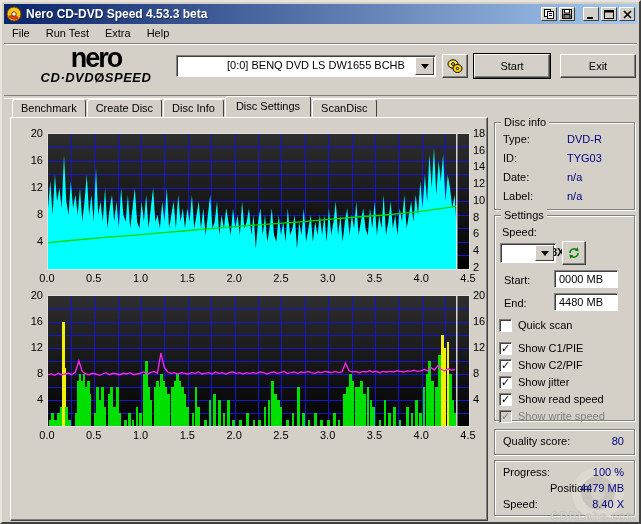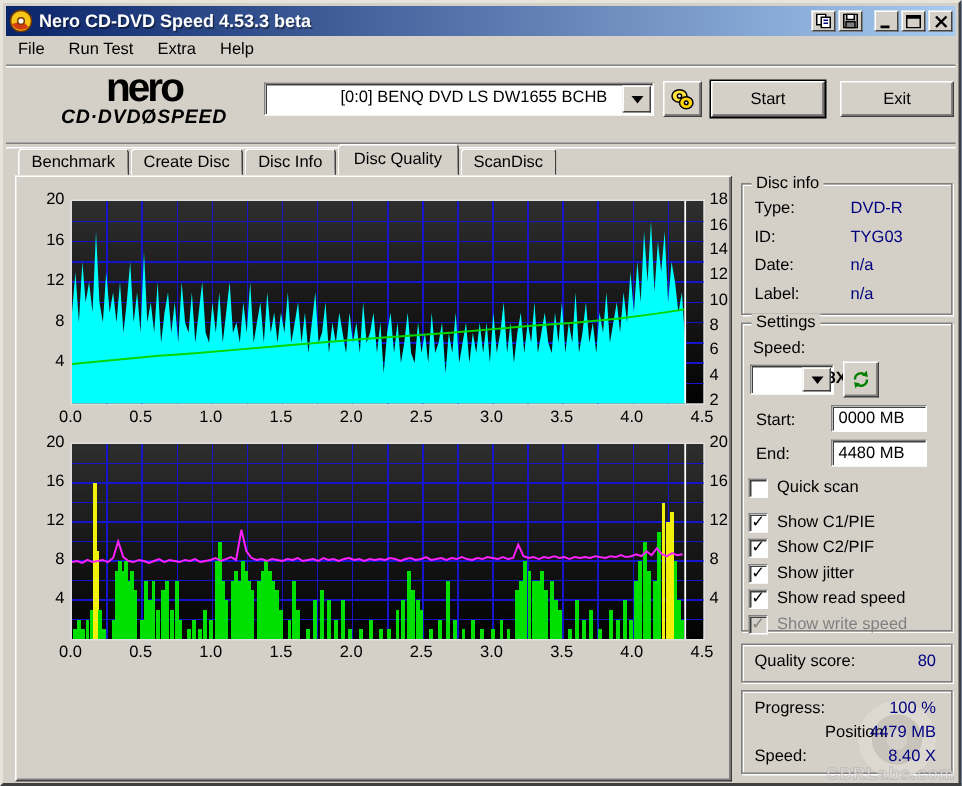--- a/index.html
+++ b/index.html
@@ -183,21 +183,21 @@
       <span>Exit</span>
     </div>
   </div>
 
   <div class="sep-line" style="top:93px;"></div>
 
   <div class="tabs">
     <span class="tab">Benchmark</span>
     <span class="tab">Create Disc</span>
     <span class="tab">Disc Info</span>
-    <span class="tab active">Disc Quality</span>
+    <span class="tab active">Disc Settings</span>
     <span class="tab">ScanDisc</span>
   </div>
 
   <div class="tabpage"></div>
 
 
   <div class="chart" id="chart0" style="left:45px;top:131px;width:421px;height:135px;">
       <svg class="plot" width="421" height="135" viewBox="0 0 421 135">
         <defs>
           <linearGradient id="bg0" x1="0" y1="0" x2="0" y2="1">

